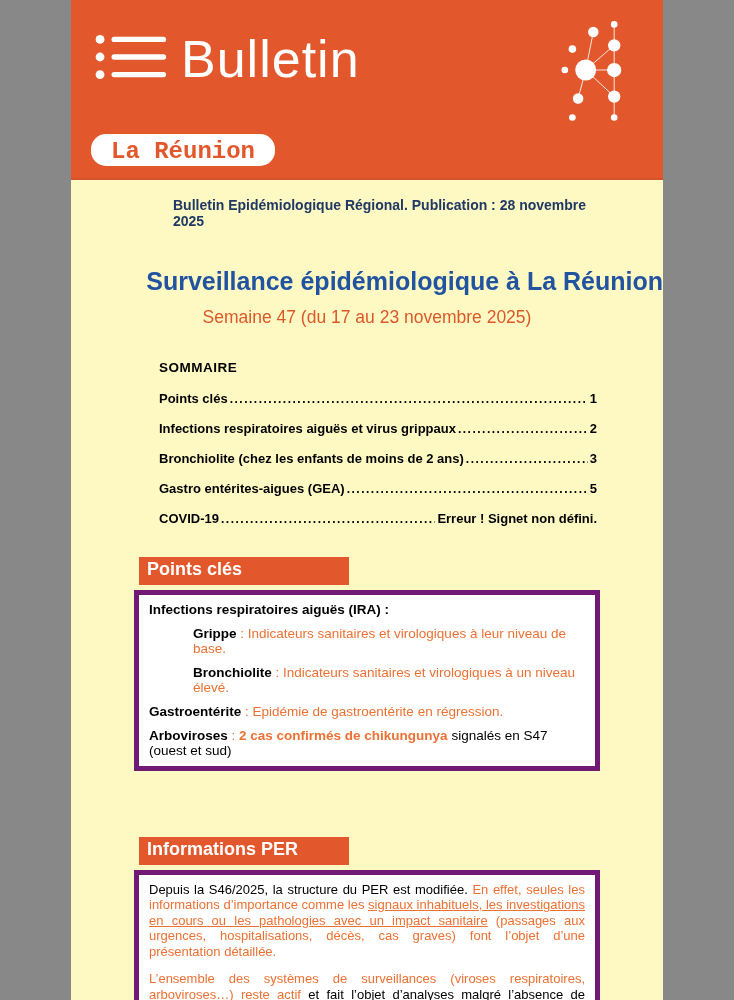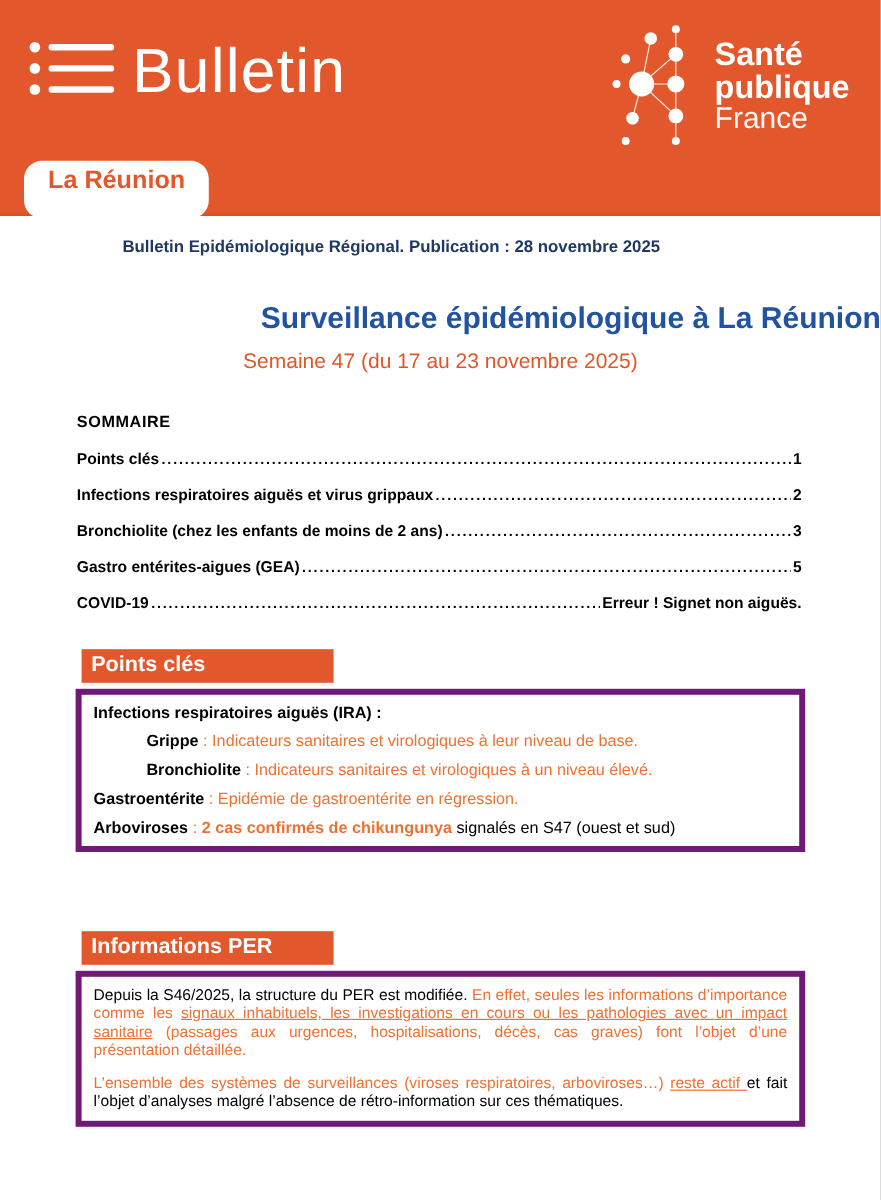--- a/index.html
+++ b/index.html
@@ -1,18 +1,18 @@
 <!DOCTYPE html>
 <html lang="fr"><head>
 <meta charset="utf-8">
 <style>
   * { margin:0; padding:0; box-sizing:border-box; }
   body { background:#888; font-family:"Liberation Sans", sans-serif; }
   .page {
-    width:734px; height:1000px; margin:0 auto; background:#ffffff;
+    width:592px; height:1000px; margin:0 auto; background:#fef9c3;
     position:relative; overflow:hidden;
   }
 
   
   .band {
     height:180px; background:#E2582C; position:relative;
     border-bottom:2px solid rgba(0,0,0,0.06);
   }
   .brand-wrap {
     position:absolute; left:22px; top:26px;
@@ -23,37 +23,37 @@
   }
   .spf-wrap {
     position:absolute; right:26px; top:14px;
     display:flex; align-items:center; gap:10px;
   }
   .spf-text { color:#fff; line-height:1.02; }
   .spf-text .l1, .spf-text .l2 { font-size:27px; font-weight:700; }
   .spf-text .l3 { font-size:25px; font-weight:400; opacity:0.95; }
   .badge {
     position:absolute; left:20px; top:134px;
-    background:#fff; color:#E2582C; font-weight:700; font-size:21px;
-    padding:6px 20px 21px; border-radius:15px; line-height:1;
+    background:#fff; color:#E2582C; font-weight:700; font-size:24px;
+    padding:6px 20px 2px; border-radius:15px; line-height:1;font-family:Liberation Mono, monospace;
   }
 
   
   .pub-line {
     margin:17px 66px 0 70px; color:#1F3864; font-weight:700; font-size:14px;padding-left:32px;
   }
   .page-title {
     margin-top:38px; text-align:right; color:#2153A0; font-weight:700; font-size:25px;
   }
   .page-subtitle {
     margin-top:11px; text-align:center; color:#DD5829; font-size:17.5px;
   }
 
   
-  .toc { margin:32px 66px 0 64px; }
+  .toc { margin:32px 66px 0 88px; }
   .toc-heading { font-size:13.5px; font-weight:700; color:#000; letter-spacing:0.5px; }
   .toc-rows { margin-top:16px; }
   .toc-row {
     display:flex; align-items:baseline; margin-bottom:14px;
     font-size:13px; font-weight:700; color:#000; line-height:16px; cursor:pointer;
   }
   .toc-label { white-space:nowrap; }
   .toc-fill { flex:1 1 auto; overflow:hidden; white-space:nowrap; margin:0 2px; }
   .toc-fill::after {
     content:"..........................................................................................................................................................................................";
@@ -128,25 +128,20 @@
             <circle cx="56" cy="108" r="3.5"></circle>
             <circle cx="26" cy="58" r="11"></circle>
             <circle cx="34" cy="18" r="5.5"></circle>
             <circle cx="12" cy="36" r="4"></circle>
             <circle cx="4" cy="58" r="3.5"></circle>
             <circle cx="18" cy="88" r="5.5"></circle>
             <circle cx="12" cy="108" r="3.5"></circle>
           </g>
         </svg>
       </span>
-      <span class="spf-text">
-        <div class="l1">Santé</div>
-        <div class="l2">publique</div>
-        <div class="l3">France</div>
-      </span>
     </div>
 
     <div class="badge">La Réunion</div>
   </div>
 
   <div class="pub-line">Bulletin Epidémiologique Régional. Publication : 28 novembre 2025</div>
   <div class="page-title">Surveillance épidémiologique à La Réunion</div>
   <div class="page-subtitle">Semaine 47 (du 17 au 23 novembre 2025)</div>
 
   <div class="toc">
@@ -168,21 +163,21 @@
         <span class="toc-page">3</span>
       </div>
       <div class="toc-row">
         <span class="toc-label">Gastro entérites-aigues (GEA)</span>
         <span class="toc-fill"></span>
         <span class="toc-page">5</span>
       </div>
       <div class="toc-row">
         <span class="toc-label">COVID-19</span>
         <span class="toc-fill"></span>
-        <span class="toc-page">Erreur ! Signet non aiguës.</span>
+        <span class="toc-page">Erreur ! Signet non défini.</span>
       </div>
     </div>
   </div>
 
   <div class="section-banner banner-points">Points clés</div>
 
   <div class="obox">
     <div class="pc-row b">Infections respiratoires aiguës (IRA) :</div>
     <div class="pc-row pc-indent">
       <span class="b">Grippe</span><span class="org"> : Indicateurs sanitaires et virologiques à leur niveau de base.</span>

